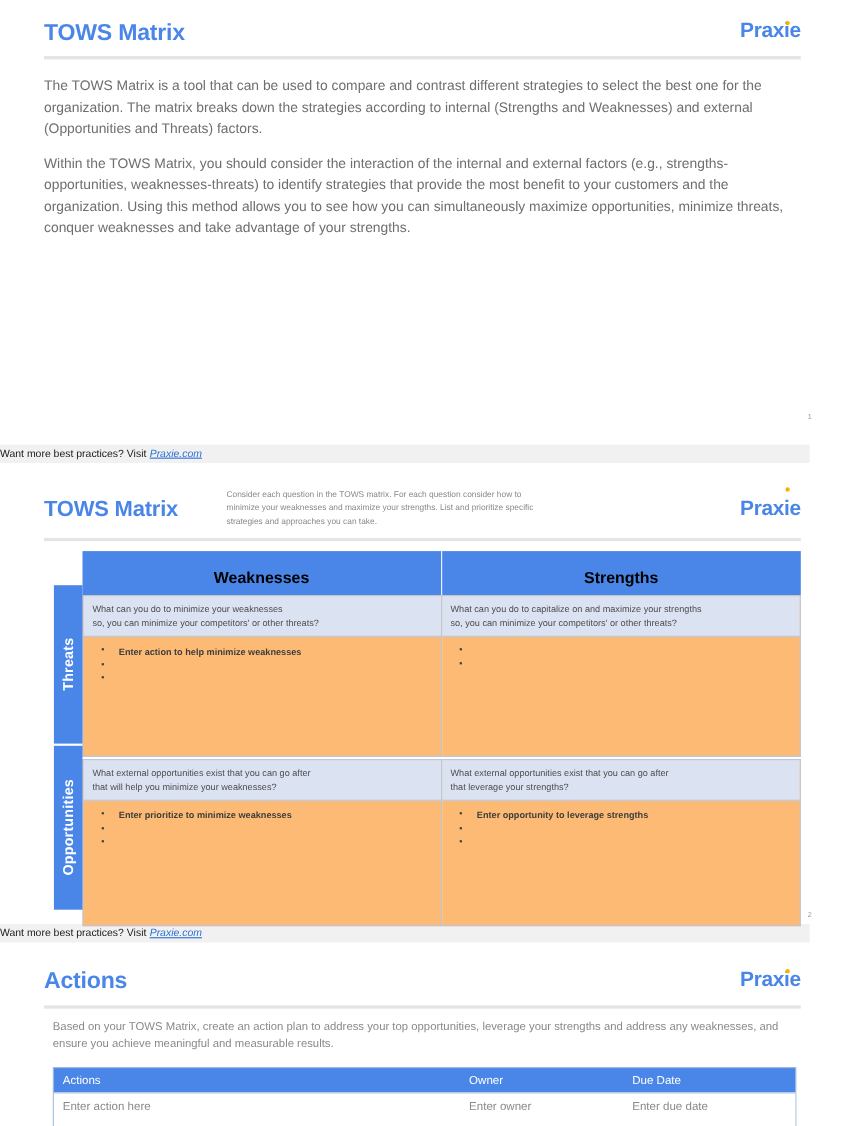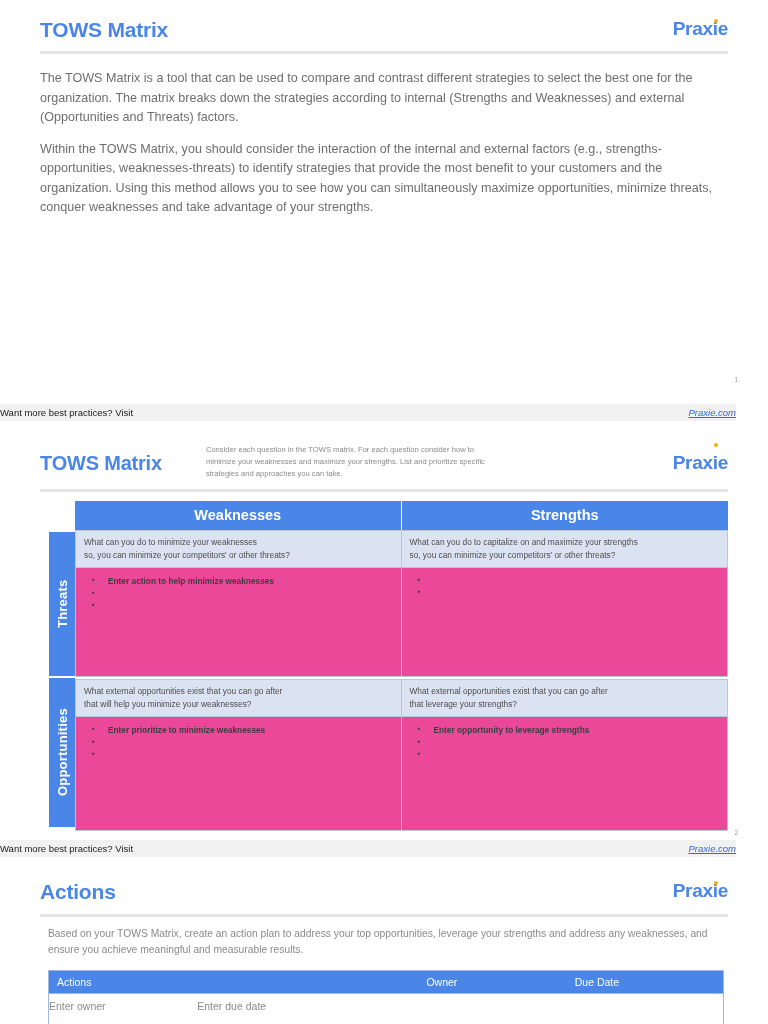--- a/index.html
+++ b/index.html
@@ -83,21 +83,21 @@
     right: 30px;
     font-size: 6.5px;
     color: #999;
   }
   .footer {
     width: 736px;
     height: 17px;
     background: #f1f1f1;
     display: flex;
     align-items: center;
-    justify-content: space-between;
+    justify-content: flex-start;
     font-size: 9.5px;
     color: #1a1a1a;
   }
   .footer a {
     color: #2a6fd6;
     text-decoration: underline;
     margin-left: 3px;
     font-style: italic;
   }
   .gap { width: 768px; height: 7px; background: #ffffff; }
@@ -151,36 +151,36 @@
   }
   .side-threats { height: 144px; margin-bottom: 2px; }
   .side-opps    { height: 149px; }
 
   .grid-col { flex: 1 1 auto; }
 
   .hdr-cells { display: flex; }
   .hdr-cell {
     flex: 1 1 50%;
     background: #4a86e8;
-    color: #ffffff;
+    color: #000000;
     font-size: 14.5px;
     font-weight: bold;
     text-align: center;
-    padding: 6px 0 7px;
+    padding: 17px 0 7px;
     border-right: 1px solid #ffffff;
   }
   .hdr-cell:last-child { border-right: none; }
 
   .mrow { display: flex; }
   .mrow.second { margin-top: 2px; }
   .mcell {
     flex: 1 1 50%;
     border: 1px solid #b9c6dd;
     border-left: none;
-    background: #ec4899;
+    background: #fdba74;
   }
   .mcell:first-child { border-left: 1px solid #b9c6dd; }
 
   .q {
     background: #dbe2f1;
     color: #4d4d4d;
     font-size: 8.3px;
     line-height: 1.5;
     padding: 5px 8px 6px;
     border-bottom: 1px solid #b9c6dd;
@@ -367,20 +367,21 @@
       <div class="rule3"></div>
       <p class="para3">Based on your TOWS Matrix, create an action plan to address your top opportunities, leverage your strengths and address any weaknesses, and ensure you achieve meaningful and measurable results.</p>
 
       <div class="act-table">
         <div class="act-head">
           <div class="c-action">Actions</div>
           <div class="c-owner">Owner</div>
           <div class="c-due">Due Date</div>
         </div>
         <div class="act-row">
+          <div class="c-action">Enter action here</div>
           <div class="c-owner">Enter owner</div>
           <div class="c-due">Enter due date</div>
         </div>
       </div>
     </div>
   </section>
 
 </div>
 
 </body></html>

